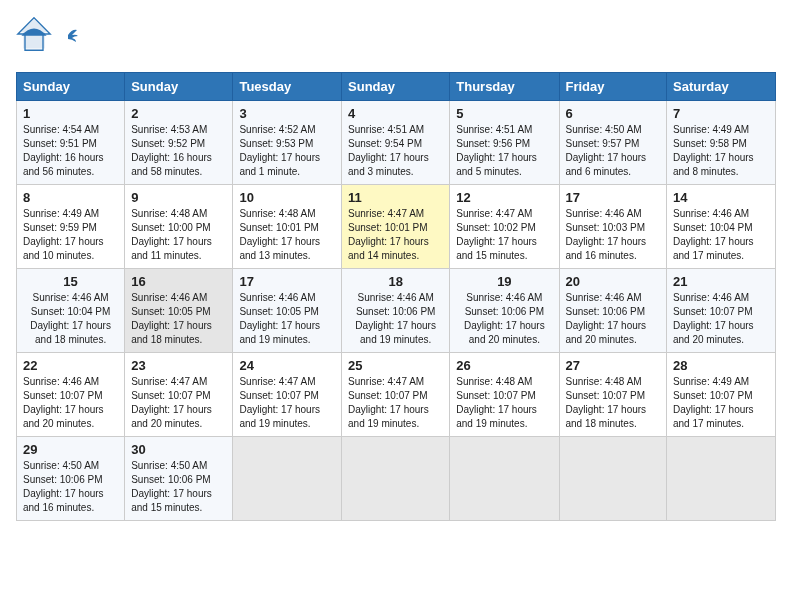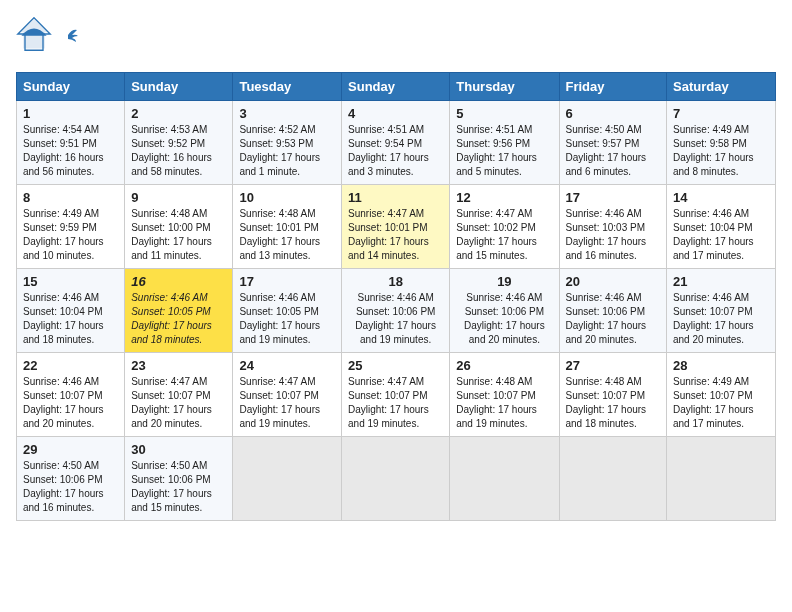--- a/index.html
+++ b/index.html
@@ -203,27 +203,27 @@
 Daylight: 17 hours and 16 minutes.</div>
         </td>
         <td style="background: rgb(255, 255, 255);">
           <span class="day-number">14</span>
           <div class="day-info" style="white-space: pre-line;">Sunrise: 4:46 AM
 Sunset: 10:04 PM
 Daylight: 17 hours and 17 minutes.</div>
         </td>
       </tr>
       <tr>
-        <td style="background: rgb(245, 248, 252);">
+        <td style="background: rgb(245, 248, 252); text-align: center;">
           <span class="day-number">15</span>
           <div class="day-info" style="white-space: pre-line;">Sunrise: 4:46 AM
 Sunset: 10:04 PM
 Daylight: 17 hours and 18 minutes.</div>
         </td>
-        <td style="background: #fde047; font-style: italic;">
+        <td style="background: #e5e5e5;">
           <span class="day-number">16</span>
           <div class="day-info" style="white-space: pre-line;">Sunrise: 4:46 AM
 Sunset: 10:05 PM
 Daylight: 17 hours and 18 minutes.</div>
         </td>
         <td style="background: rgb(245, 248, 252);">
           <span class="day-number">17</span>
           <div class="day-info" style="white-space: pre-line;">Sunrise: 4:46 AM
 Sunset: 10:05 PM
 Daylight: 17 hours and 19 minutes.</div>

